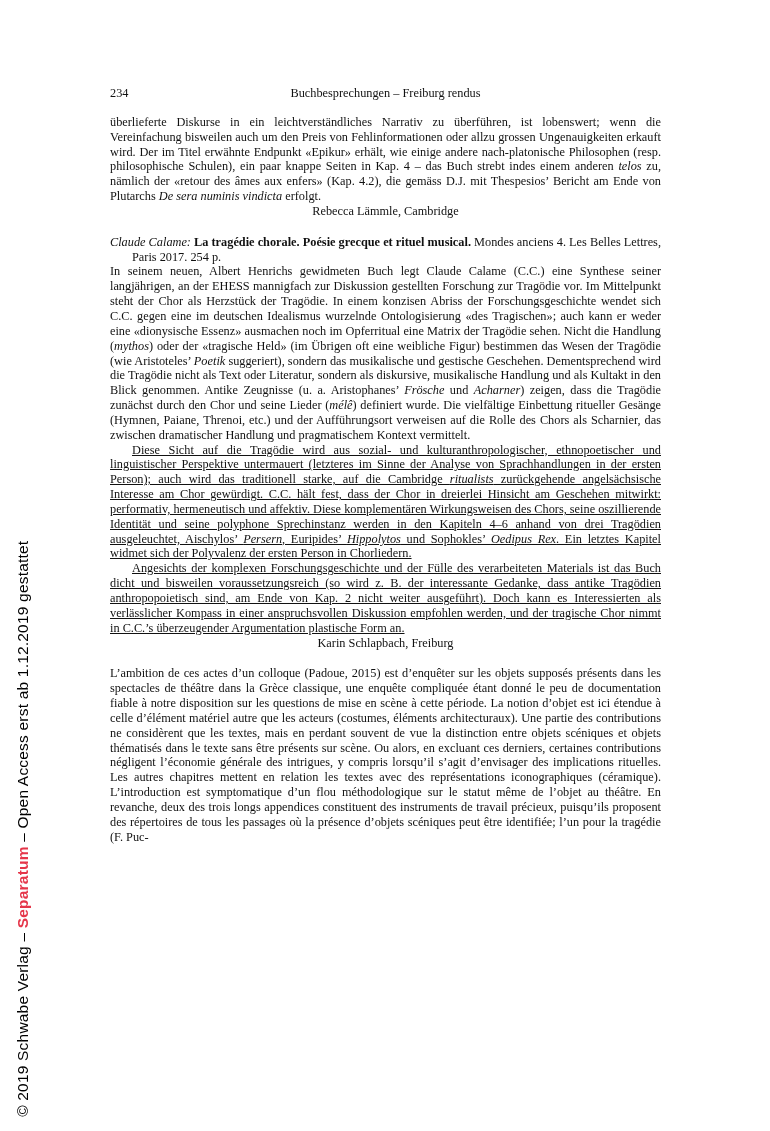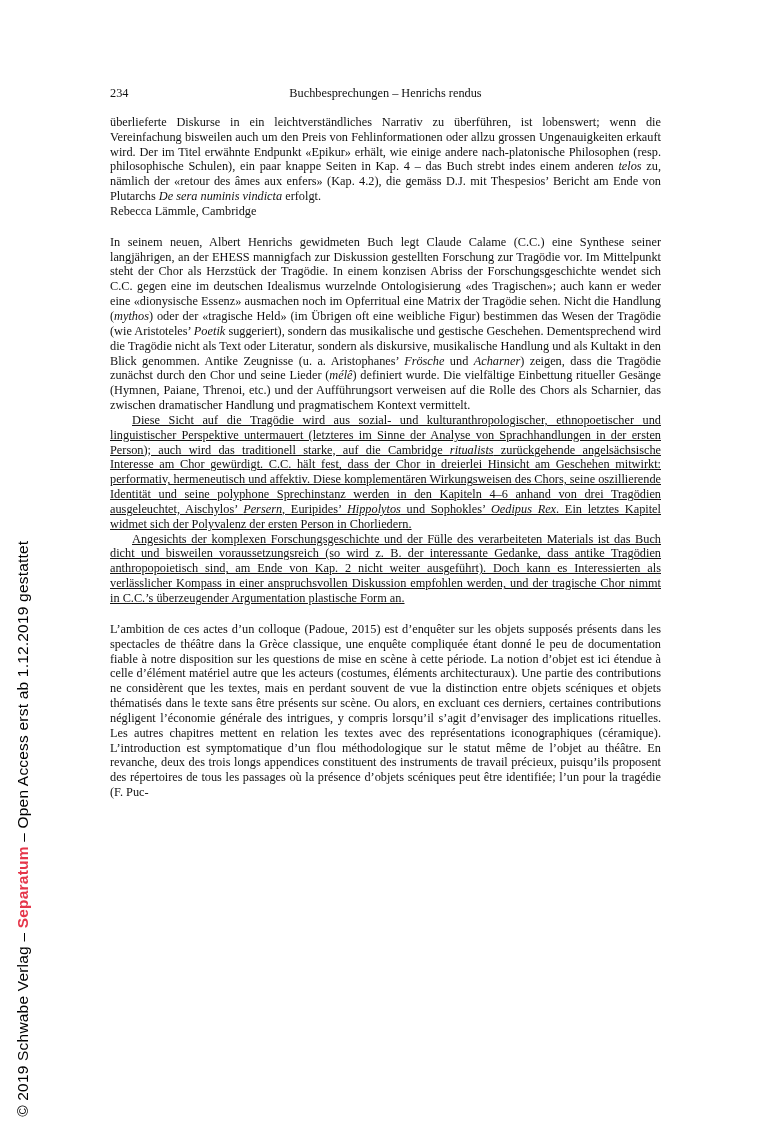--- a/index.html
+++ b/index.html
@@ -41,21 +41,21 @@
 
   .running-head {
     position: relative;
     text-align: center;
     margin-bottom: 14px;
   }
   .page-num { position: absolute; left: 0; top: 0; }
 
   .para { margin: 0; text-align: justify; }
   .para.indent { text-indent: 22px; text-decoration: underline; }
-  .signature { margin: 0; text-align: left; }
+  .signature { margin: 0; text-align: center; }
 
   .review { margin-top: 16px; }
   .review-heading {
     margin: 0;
     padding-left: 22px;
     text-indent: -22px;
     text-align: justify;
   }
 
   .seg-r { font-style: normal; font-weight: normal; }
@@ -67,30 +67,32 @@
 <body>
 
 <div class="page">
 
   <span class="sidebar-text"><span class="seg-r">© 2019 Schwabe Verlag – </span><span class="seg-red">Separatum</span><span class="seg-r"> – Open Access erst ab 1.12.2019 gestattet</span></span>
 
   <div class="content">
 
     <div class="running-head">
       <span class="page-num">234</span>
-      <span class="head-title">Buchbesprechungen – Henrichs rendus</span>
+      <span class="head-title">Buchbesprechungen – Freiburg rendus</span>
     </div>
 
     <p class="para"><span class="seg-r">überlieferte Diskurse in ein leichtverständliches Narrativ zu überführen, ist lobenswert; wenn die Vereinfachung bisweilen auch um den Preis von Fehlinformationen oder allzu grossen Ungenauigkeiten erkauft wird. Der im Titel erwähnte Endpunkt «Epikur» erhält, wie einige andere nach-platonische Philosophen (resp. philosophische Schulen), ein paar knappe Seiten in Kap. 4 – das Buch strebt indes einem anderen </span><span class="seg-i">telos</span><span class="seg-r"> zu, nämlich der «retour des âmes aux enfers» (Kap. 4.2), die gemäss D.J. mit Thespesios’ Bericht am Ende von Plutarchs </span><span class="seg-i">De sera numinis vindicta</span><span class="seg-r"> erfolgt.</span></p>
     <p class="signature">Rebecca Lämmle, Cambridge</p>
 
     <section class="review">
+      <p class="review-heading"><span class="seg-i">Claude Calame: </span><span class="seg-b">La tragédie chorale. Poésie grecque et rituel musical.</span><span class="seg-r"> Mondes anciens 4. Les Belles Lettres, Paris 2017. 254 p.</span></p>
       <p class="para"><span class="seg-r">In seinem neuen, Albert Henrichs gewidmeten Buch legt Claude Calame (C.C.) eine Synthese seiner langjährigen, an der EHESS mannigfach zur Diskussion gestellten Forschung zur Tragödie vor. Im Mittelpunkt steht der Chor als Herzstück der Tragödie. In einem konzisen Abriss der Forschungsgeschichte wendet sich C.C. gegen eine im deutschen Idealismus wurzelnde Ontologisierung «des Tragischen»; auch kann er weder eine «dionysische Essenz» ausmachen noch im Opferritual eine Matrix der Tragödie sehen. Nicht die Handlung (</span><span class="seg-i">mythos</span><span class="seg-r">) oder der «tragische Held» (im Übrigen oft eine weibliche Figur) bestimmen das Wesen der Tragödie (wie Aristoteles’ </span><span class="seg-i">Poetik</span><span class="seg-r"> suggeriert), sondern das musikalische und gestische Geschehen. Dementsprechend wird die Tragödie nicht als Text oder Literatur, sondern als diskursive, musikalische Handlung und als Kultakt in den Blick genommen. Antike Zeugnisse (u. a. Aristophanes’ </span><span class="seg-i">Frösche</span><span class="seg-r"> und </span><span class="seg-i">Acharner</span><span class="seg-r">) zeigen, dass die Tragödie zunächst durch den Chor und seine Lieder (</span><span class="seg-i">mélê</span><span class="seg-r">) definiert wurde. Die vielfältige Einbettung ritueller Gesänge (Hymnen, Paiane, Threnoi, etc.) und der Aufführungsort verweisen auf die Rolle des Chors als Scharnier, das zwischen dramatischer Handlung und pragmatischem Kontext vermittelt.</span></p>
       <p class="para indent"><span class="seg-r">Diese Sicht auf die Tragödie wird aus sozial- und kulturanthropologischer, ethnopoetischer und linguistischer Perspektive untermauert (letzteres im Sinne der Analyse von Sprachhandlungen in der ersten Person); auch wird das traditionell starke, auf die Cambridge </span><span class="seg-i">ritualists</span><span class="seg-r"> zurückgehende angelsächsische Interesse am Chor gewürdigt. C.C. hält fest, dass der Chor in dreierlei Hinsicht am Geschehen mitwirkt: performativ, hermeneutisch und affektiv. Diese komplementären Wirkungsweisen des Chors, seine oszillierende Identität und seine polyphone Sprechinstanz werden in den Kapiteln 4–6 anhand von drei Tragödien ausgeleuchtet, Aischylos’ </span><span class="seg-i">Persern</span><span class="seg-r">, Euripides’ </span><span class="seg-i">Hippolytos</span><span class="seg-r"> und Sophokles’ </span><span class="seg-i">Oedipus Rex</span><span class="seg-r">. Ein letztes Kapitel widmet sich der Polyvalenz der ersten Person in Chorliedern.</span></p>
       <p class="para indent"><span class="seg-r">Angesichts der komplexen Forschungsgeschichte und der Fülle des verarbeiteten Materials ist das Buch dicht und bisweilen voraussetzungsreich (so wird z. B. der interessante Gedanke, dass antike Tragödien anthropopoietisch sind, am Ende von Kap. 2 nicht weiter ausgeführt). Doch kann es Interessierten als verlässlicher Kompass in einer anspruchsvollen Diskussion empfohlen werden, und der tragische Chor nimmt in C.C.’s überzeugender Argumentation plastische Form an.</span></p>
+      <p class="signature">Karin Schlapbach, Freiburg</p>
     </section>
 
     <section class="review">
       <p class="para"><span class="seg-r">L’ambition de ces actes d’un colloque (Padoue, 2015) est d’enquêter sur les objets supposés présents dans les spectacles de théâtre dans la Grèce classique, une enquête compliquée étant donné le peu de documentation fiable à notre disposition sur les questions de mise en scène à cette période. La notion d’objet est ici étendue à celle d’élément matériel autre que les acteurs (costumes, éléments architecturaux). Une partie des contributions ne considèrent que les textes, mais en perdant souvent de vue la distinction entre objets scéniques et objets thématisés dans le texte sans être présents sur scène. Ou alors, en excluant ces derniers, certaines contributions négligent l’économie générale des intrigues, y compris lorsqu’il s’agit d’envisager des implications rituelles. Les autres chapitres mettent en relation les textes avec des représentations iconographiques (céramique). L’introduction est symptomatique d’un flou méthodologique sur le statut même de l’objet au théâtre. En revanche, deux des trois longs appendices constituent des instruments de travail précieux, puisqu’ils proposent des répertoires de tous les passages où la présence d’objets scéniques peut être identifiée; l’un pour la tragédie (F. Puc-</span></p>
     </section>
 
   </div>
 </div>
 
 </body></html>

